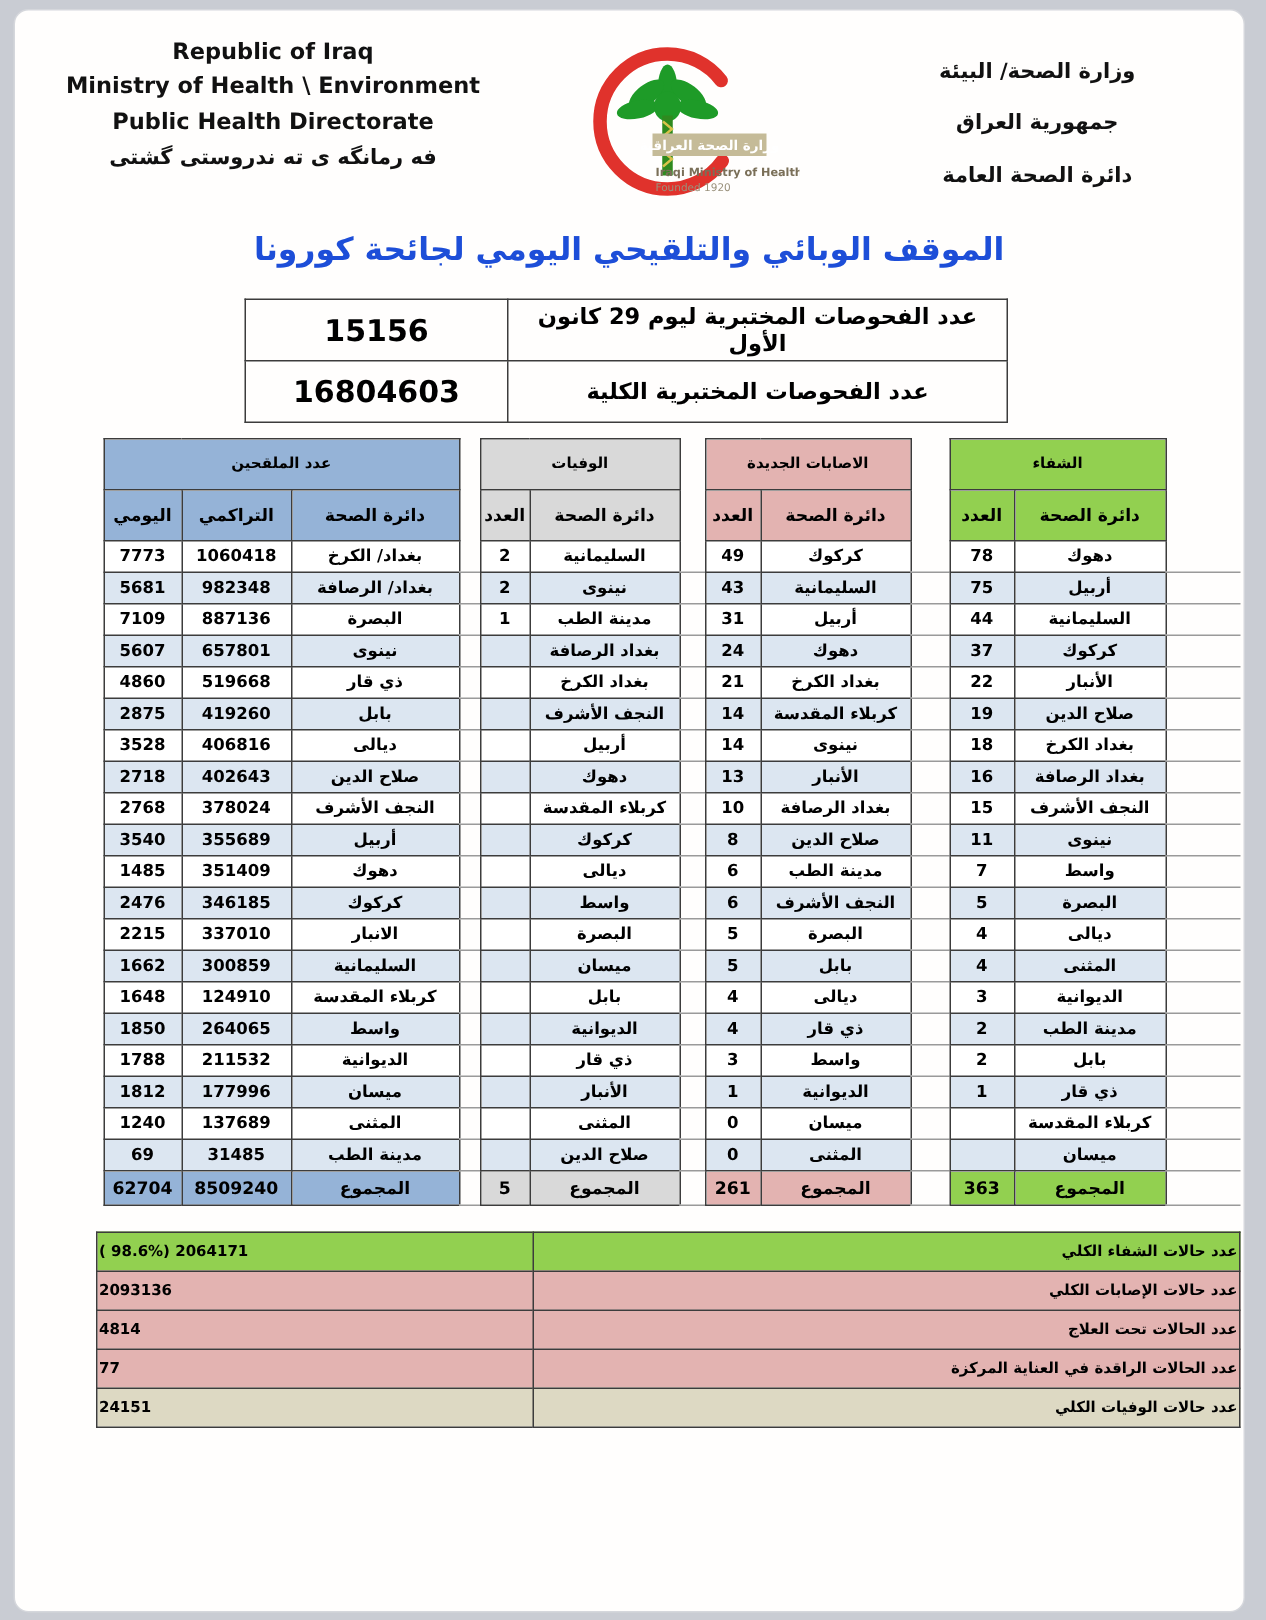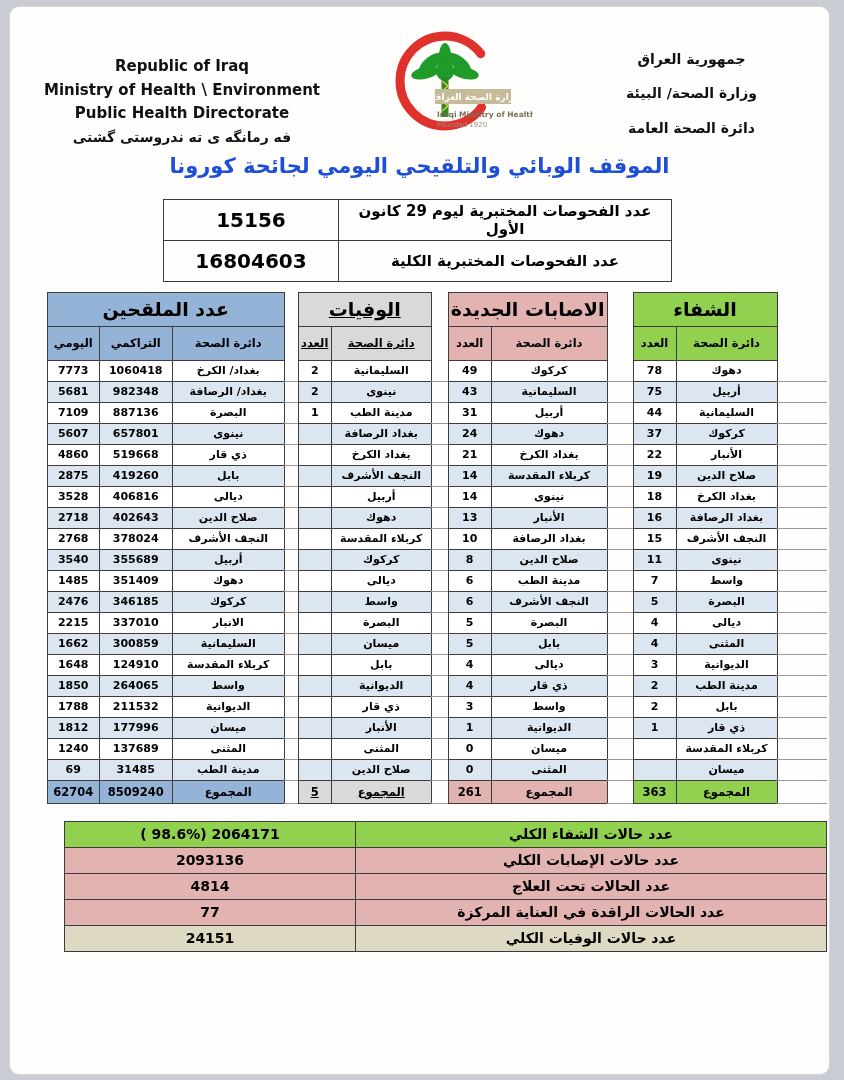--- a/index.html
+++ b/index.html
@@ -9,56 +9,56 @@
     font-family:"DejaVu Sans","Liberation Sans",sans-serif;
     -webkit-font-smoothing:antialiased;
   }
   .page{
     position:absolute;left:10px;top:7px;right:15px;bottom:6px;
     background:#fffefd;border-radius:9px;
     box-shadow:0 0 0 1px #d5d7dc;
     overflow:hidden;
   }
   
-  .hdr{display:flex;direction:ltr;align-items:flex-end;padding:16px 20px 0 22px;}
+  .hdr{display:flex;direction:ltr;align-items:flex-start;padding:16px 20px 0 22px;}
   .hdr-left{width:300px;text-align:center;color:#111;}
   .hdr-left .en{font-size:15px;font-weight:bold;line-height:1.55;}
   .hdr-left .ku{font-size:14px;font-weight:bold;margin-top:4px;direction:rtl;}
   .hdr-logo{flex:1;display:flex;justify-content:center;}
   .hdr-right{width:235px;text-align:center;padding-top:8px;direction:rtl;}
   .hdr-right div{font-size:14px;font-weight:bold;line-height:2.45;color:#111;}
   
   .title{margin-top:4px;text-align:center;direction:rtl;font-weight:bold;
          font-size:21px;line-height:1.7;color:#1d4ed8;}
   
   table{border-collapse:collapse;}
   .tests{direction:rtl;margin:14px 157px 6px auto;table-layout:fixed;}
   .tests td{border:1.5px solid #3c3c3c;text-align:center;font-weight:bold;height:38px;}
   .tests .t-label{width:330px;font-size:15px;}
   .tests .t-value{width:172px;font-size:20px;direction:ltr;}
   
   .main{direction:rtl;margin:10px 2px 0 auto;table-layout:fixed;font-weight:bold;}
   .main td,.main th{padding:0 2px;text-align:center;overflow:hidden;white-space:nowrap;}
   .main .c{border:1px solid #3c3c3c;font-size:11px;height:20px;background:#fff;}
   .main thead .c{height:33px;}
-  .main .sec-title{font-size:19px;}
+  .main .sec-title{font-size:10px;}
   .main .sub{font-size:11.5px;}
   .main .gap-h{border:none;background:transparent;}
   .main .gap-b{border:none;border-bottom:1px solid #9a9a9a;background:transparent;}
   .main tr.alt .c{background:var(--alt-row);}
   .main .tot{height:22px;font-size:11.5px;}
   .bg-green{background:var(--green) !important;}
   .bg-pink{background:var(--pink) !important;}
-  .bg-gray{background:var(--gray) !important;text-decoration:underline;}
+  .bg-gray{background:var(--gray) !important;}
   .bg-blue{background:var(--blue) !important;}
   .bg-beige{background:var(--beige) !important;}
   .num{direction:ltr;}
   
   .summary{direction:rtl;margin:17px 2px 0 auto;table-layout:fixed;font-weight:bold;}
-  .summary td{border:1.5px solid #3c3c3c;text-align:center;height:23px;font-size:14px;}
+  .summary td{border:1.5px solid #3c3c3c;height:23px;font-size:10px;}
   .summary .s-label{width:468px;}
   .summary .s-value{width:288px;direction:ltr;}
   
   .logo-svg{display:block;}
 </style>
 </head>
 <body>
 
 <div class="page">
 
@@ -89,22 +89,22 @@
 
         <rect x="62" y="66" width="76" height="15" fill="#c5bb98"></rect>
         <text x="100" y="77" text-anchor="middle" font-size="9" font-weight="bold" fill="#ffffff" font-family="DejaVu Sans, sans-serif">وزارة الصحة العراقية</text>
 
         <text x="64" y="94" font-size="7.5" font-weight="bold" fill="#7a6f58" font-family="DejaVu Sans, sans-serif">Iraqi Ministry of Health</text>
         <text x="64" y="104" font-size="7" fill="#9a917c" font-family="DejaVu Sans, sans-serif">Founded  1920</text>
       </svg>
     </div>
 
     <div class="hdr-right">
+      <div>وزارة الصحة/ البيئة</div>
       <div>جمهورية العراق</div>
-      <div>وزارة الصحة/ البيئة</div>
       <div>دائرة الصحة العامة</div>
     </div>
   </div>
 
   <div class="title">
     <div>الموقف الوبائي والتلقيحي اليومي لجائحة كورونا</div>
   </div>
 
   <table class="tests">
     <tbody id="tests-body">

